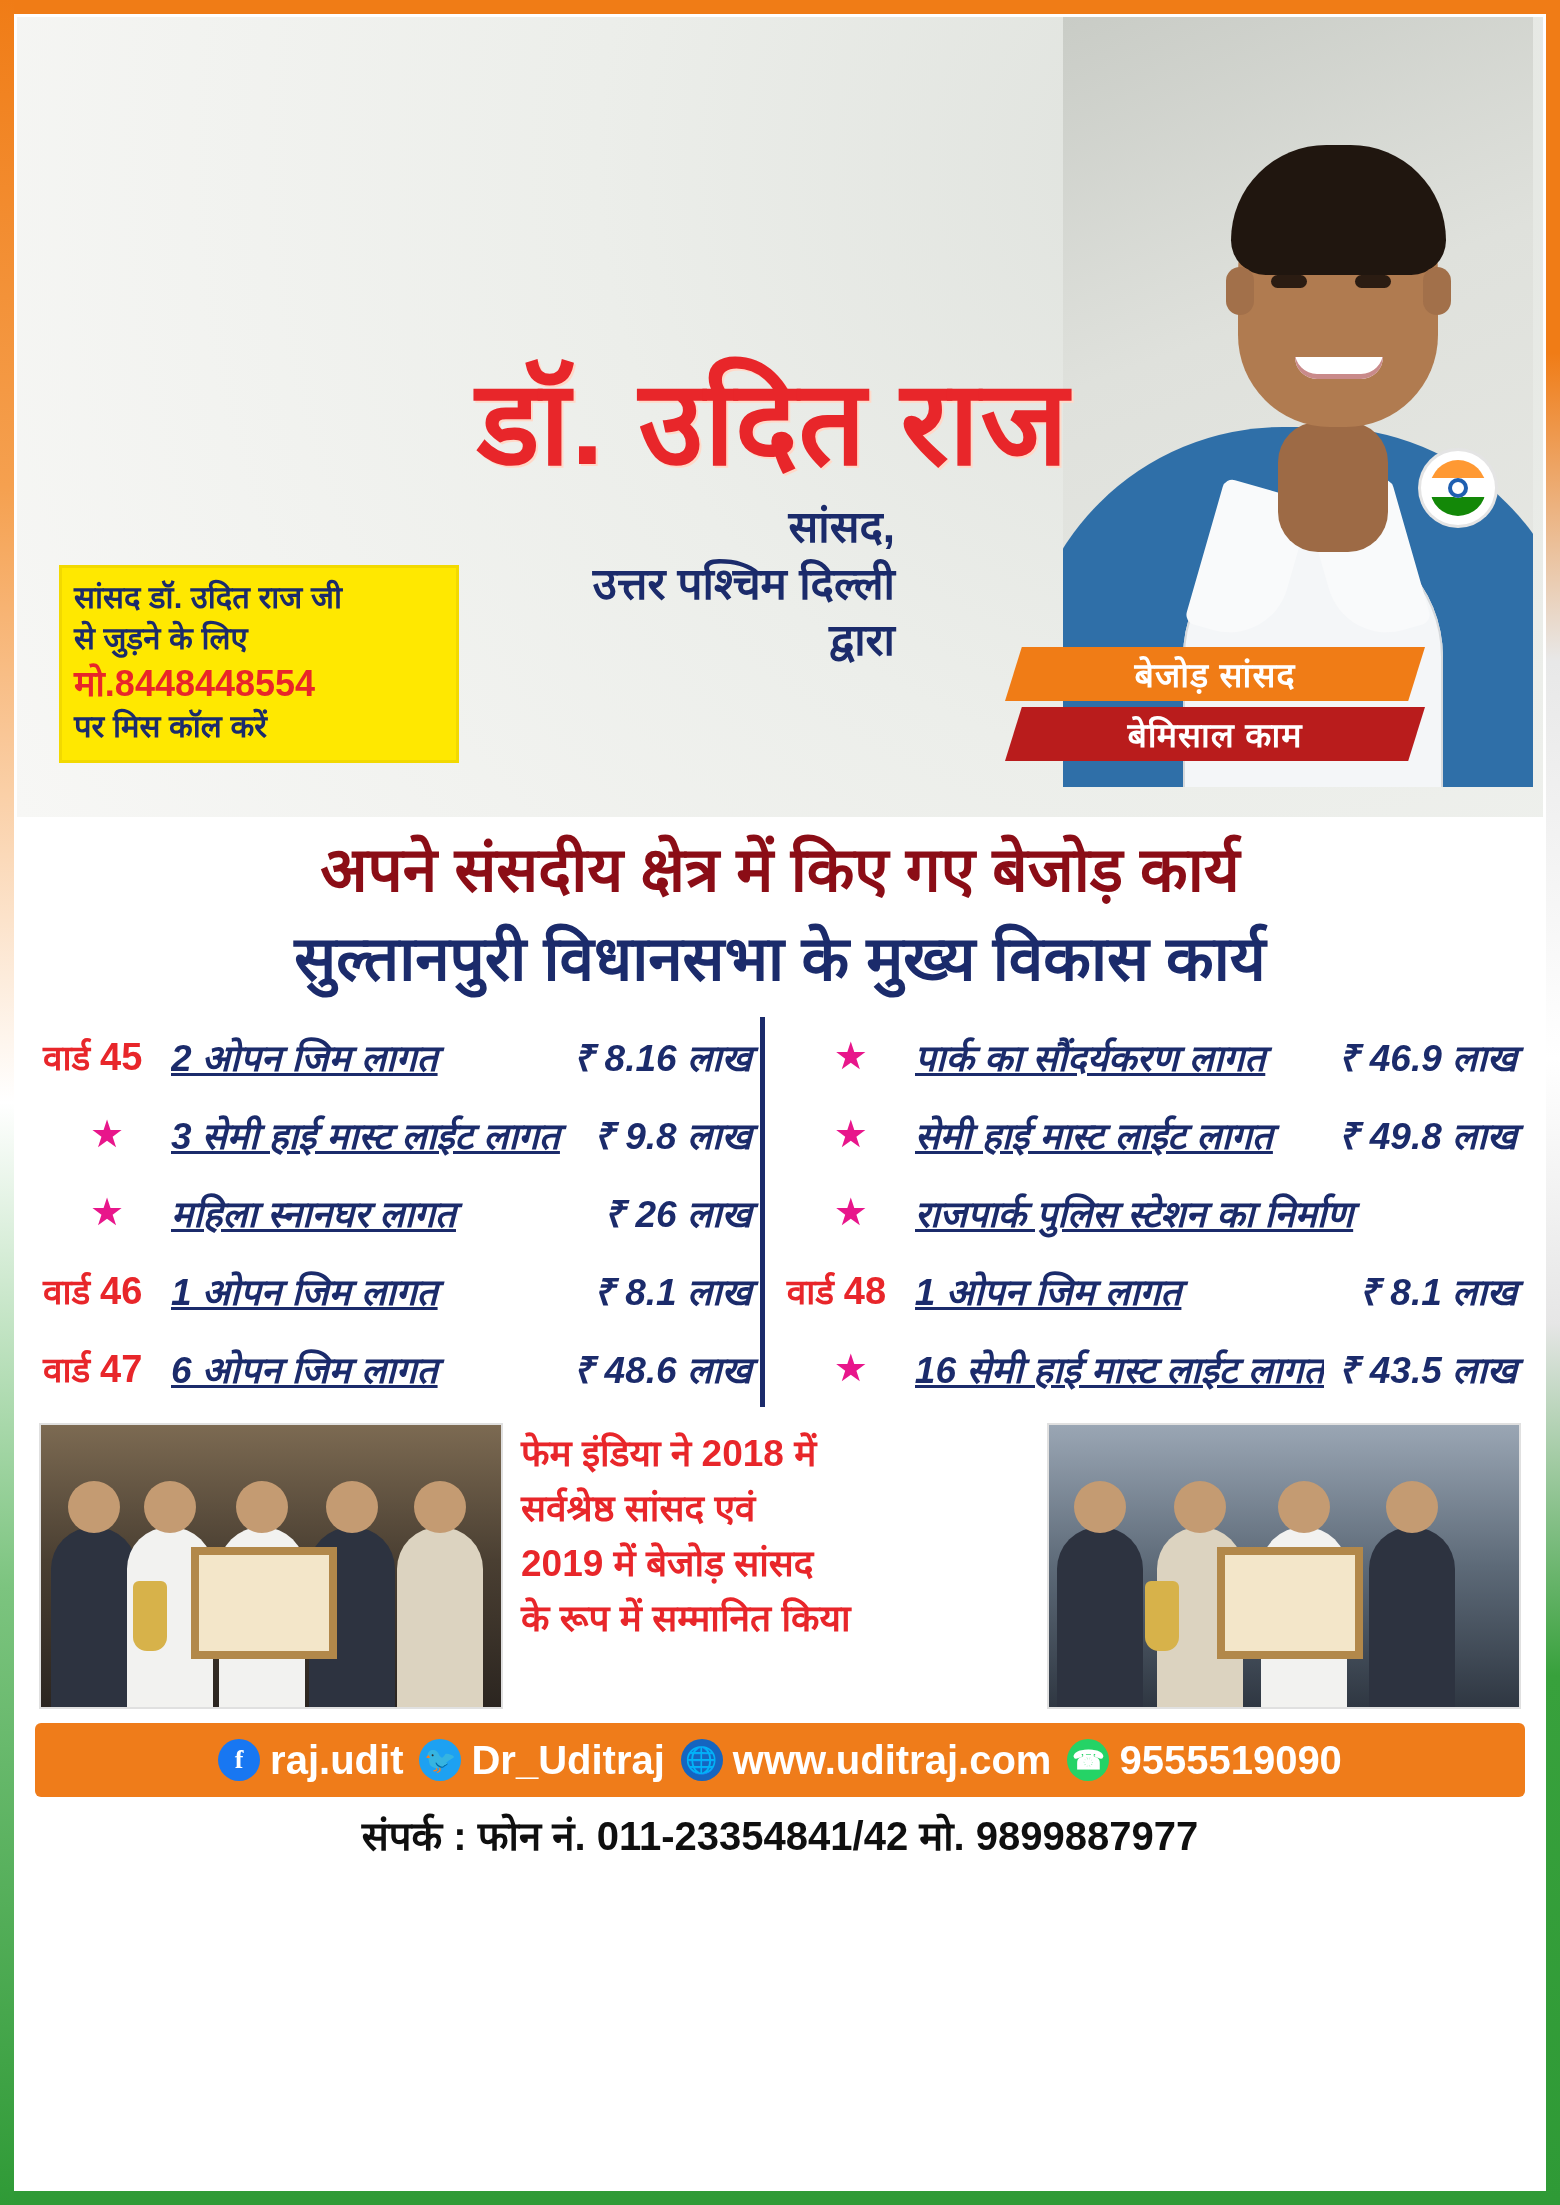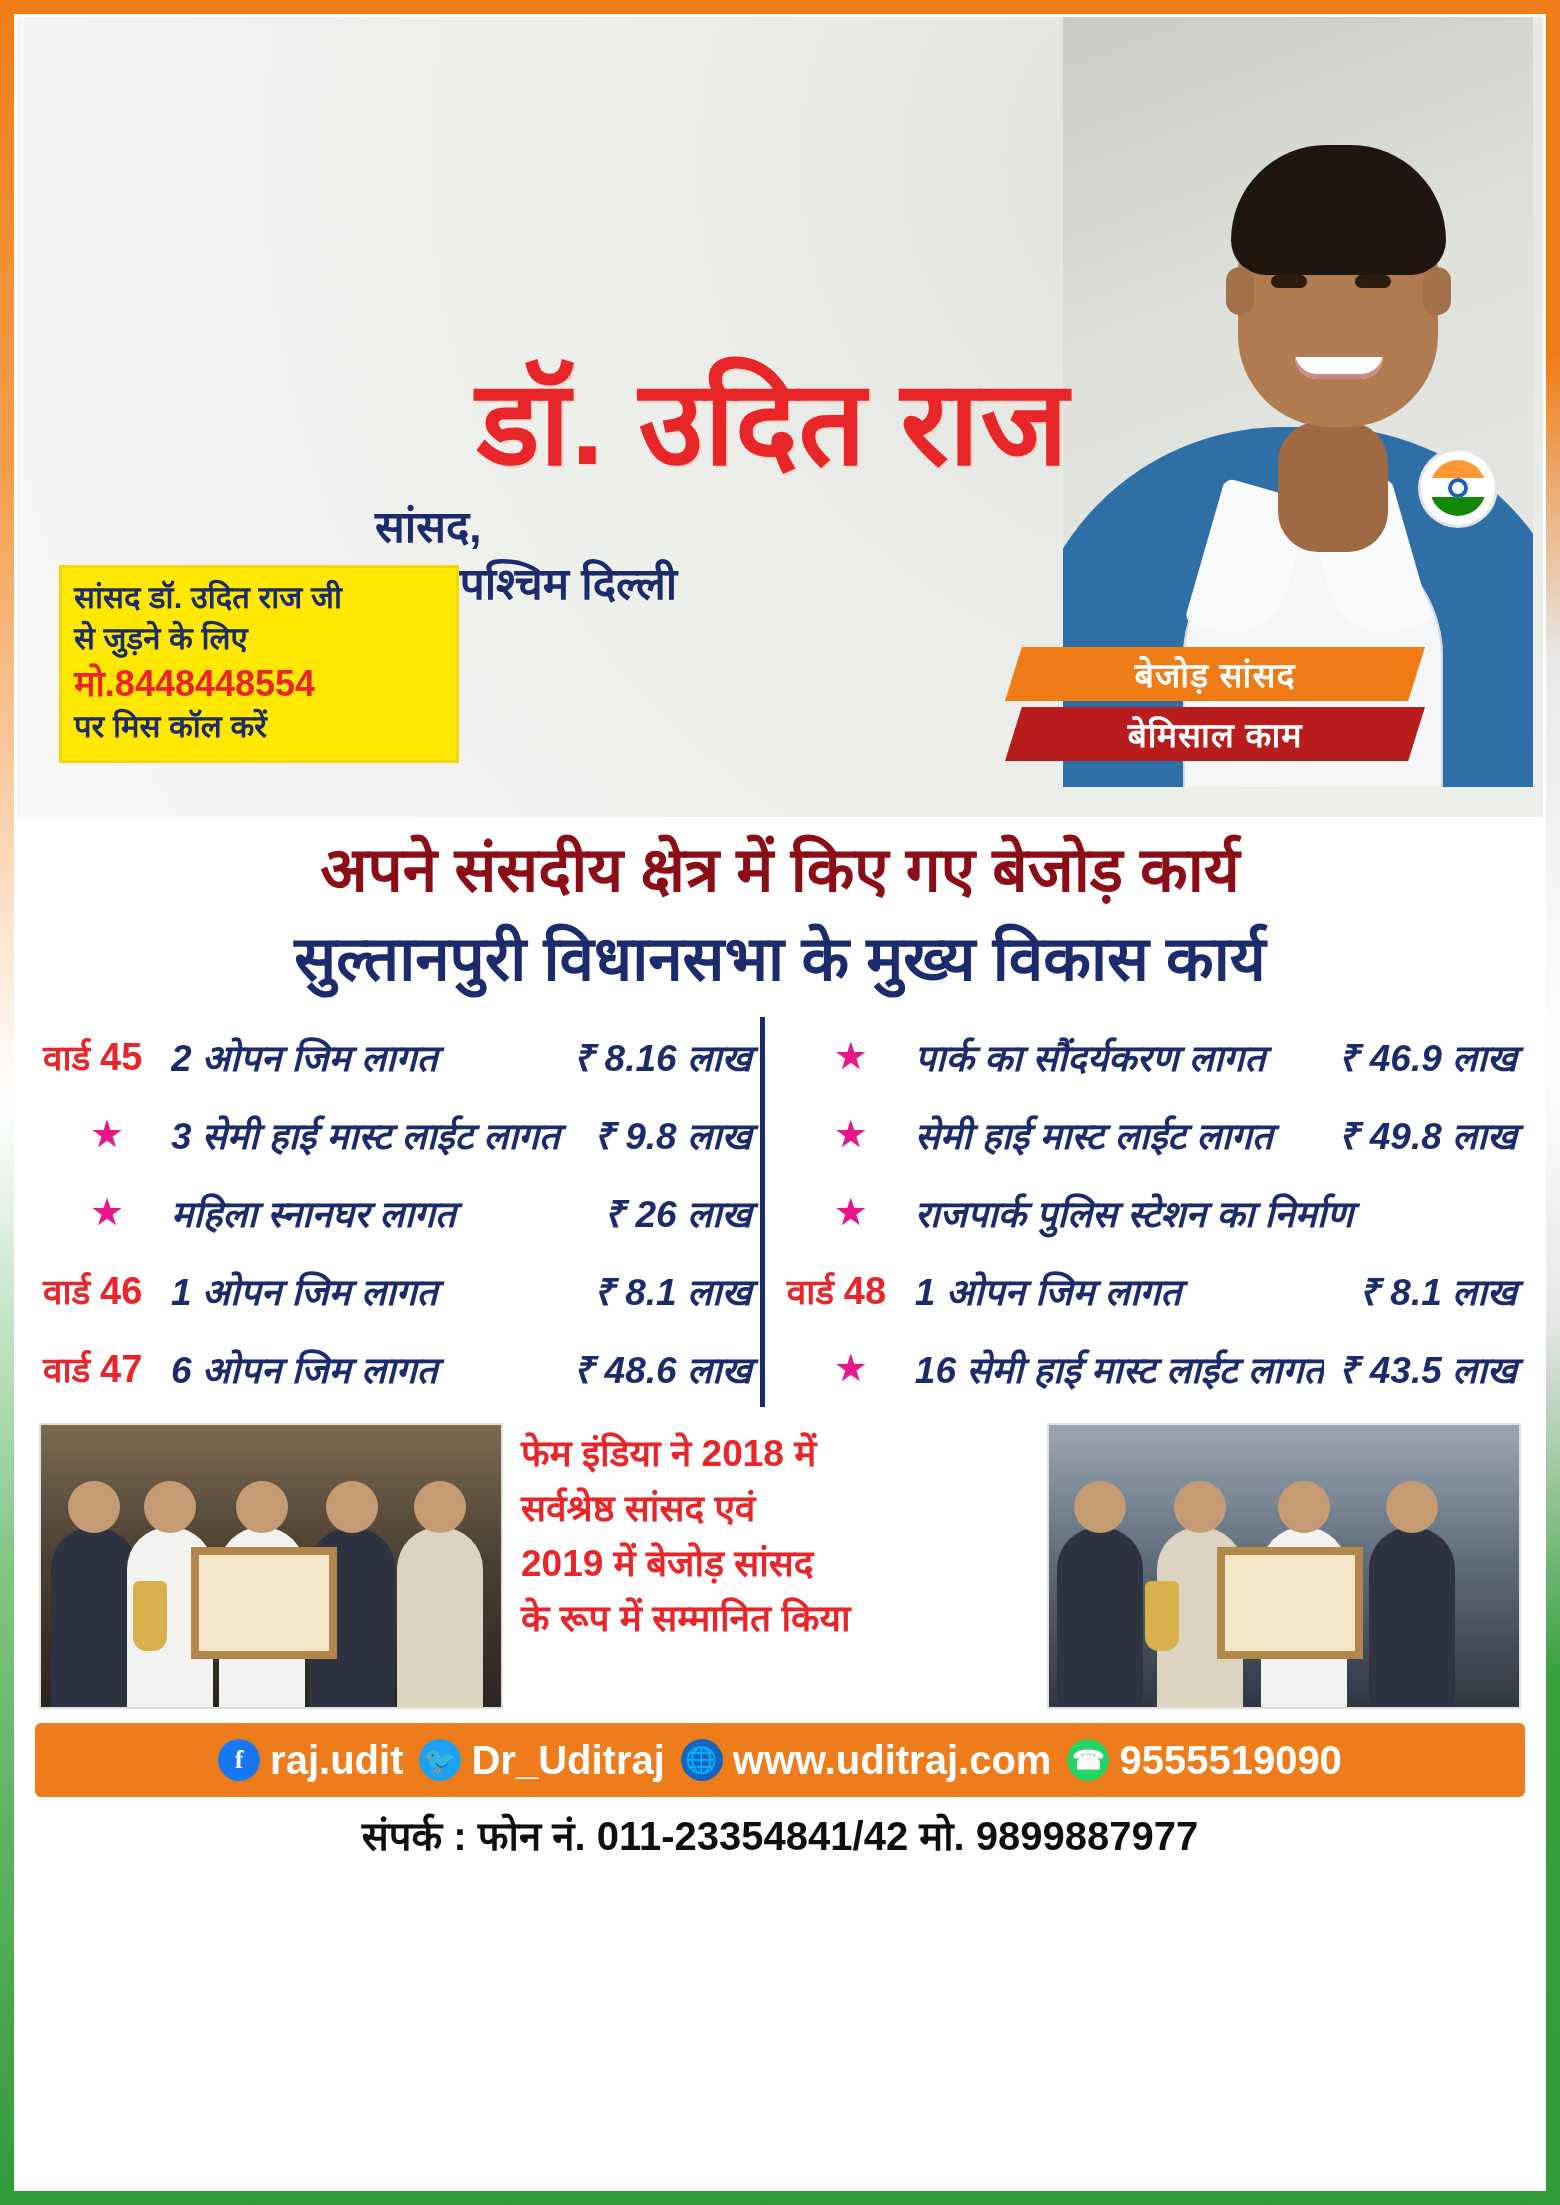--- a/index.html
+++ b/index.html
@@ -182,21 +182,21 @@
     margin: 16px;
     text-shadow: 2px 2px 0 #ffd9c9;
     text-align: right;
   }
   .mp-role {
     margin: 8px 0 0 300px;
     color: #1b2b6b;
     font-weight: bold;
     font-size: 44px;
     line-height: 1.28;
-    text-align: left;
+    text-align: right;
     width: 520px;
   }
 
   
   .misscall {
     position: absolute;
     left: 42px;
     top: 548px;
     width: 400px;
     background: #ffe800;
@@ -296,20 +296,21 @@
     line-height: 1;
   }
   .work-label {
     flex: 1 1 auto;
     color: #1b2b6b;
     font-weight: bold;
     font-size: 37px;
     font-style: italic;
     white-space: nowrap;
     overflow: hidden;
+    text-decoration: underline;
   }
   .work-cost {
     flex: 0 0 auto;
     color: #1b2b6b;
     font-weight: bold;
     font-size: 37px;
     font-style: italic;
     text-align: right;
     white-space: nowrap;
     padding-left: 14px;

